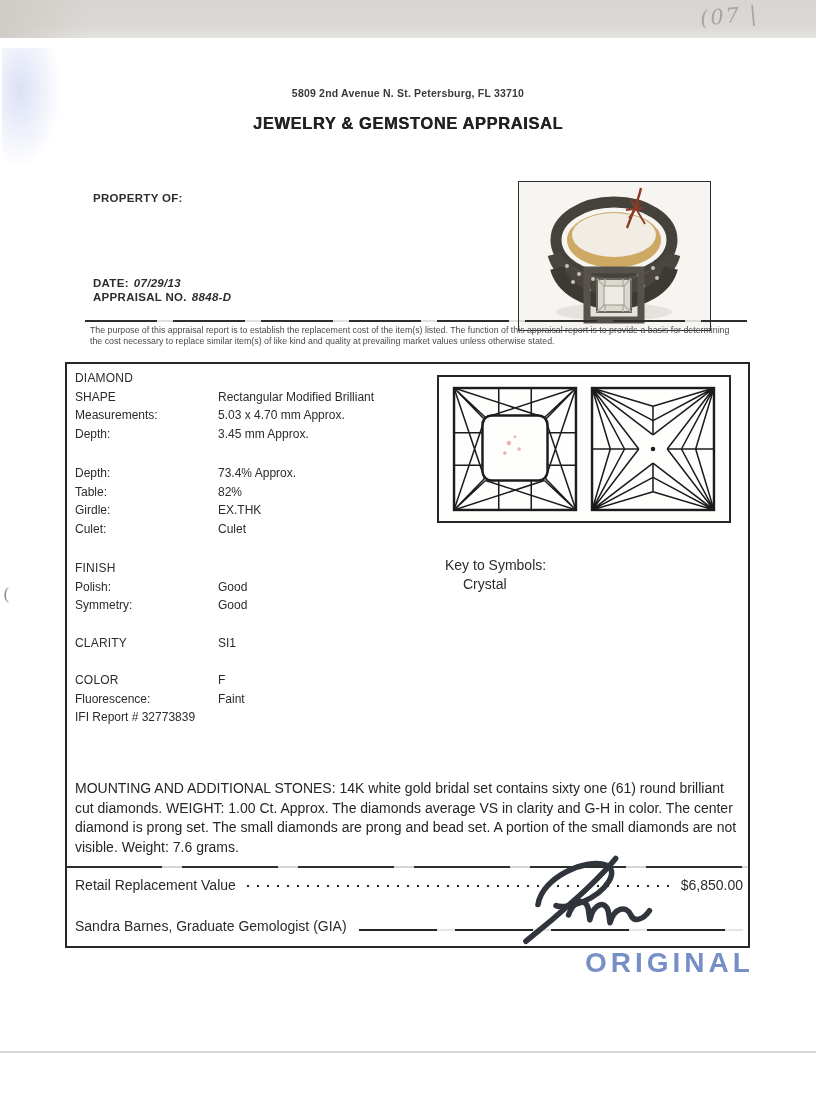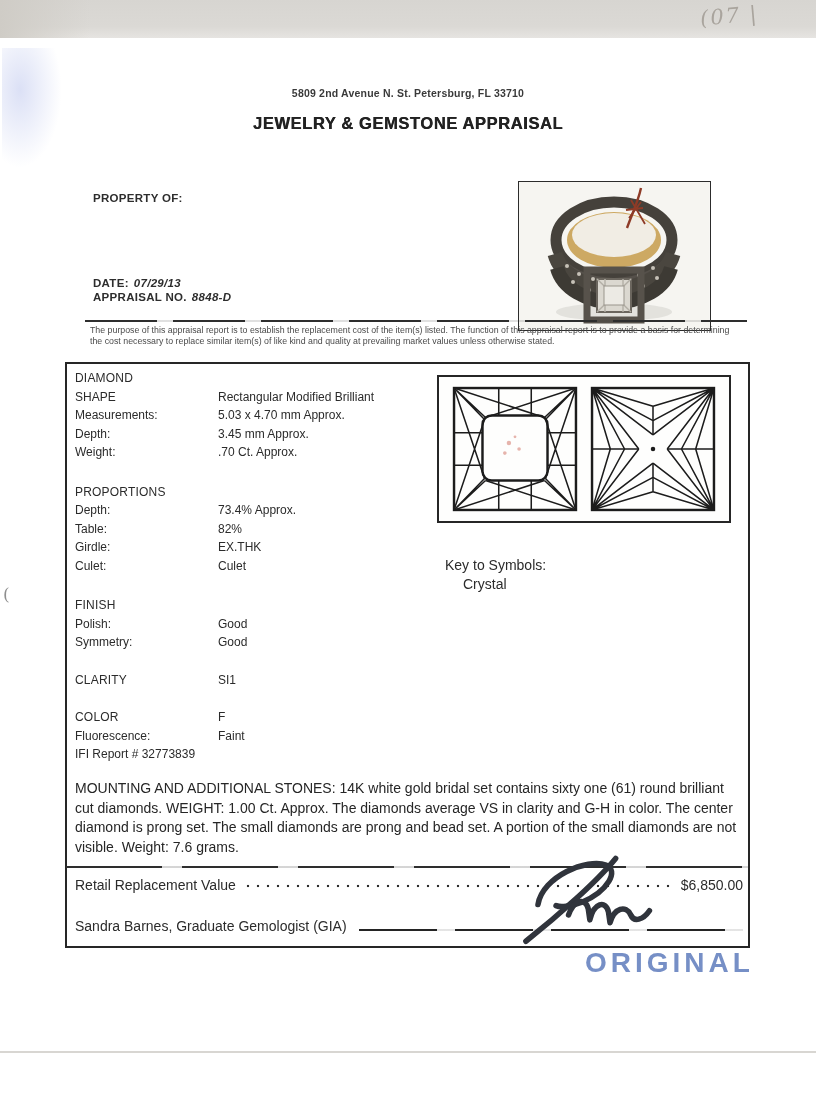--- a/index.html
+++ b/index.html
@@ -140,23 +140,21 @@
 <div class="disclaimer-rule"></div>
 <p class="disclaimer">The purpose of this appraisal report is to establish the replacement cost of the item(s) listed.  The function of this appraisal report is to provide a basis for determining the cost necessary to replace similar item(s) of like kind and quality at prevailing market values unless otherwise stated.</p>
 
 <div class="main-box"></div>
 
 <div class="spec-col">
   <div class="spec-row sec-hd">DIAMOND</div>
   <div class="spec-row"><span class="lbl">SHAPE</span><span class="val">Rectangular Modified Brilliant</span></div>
   <div class="spec-row"><span class="lbl">Measurements:</span><span class="val">5.03 x 4.70 mm Approx.</span></div>
   <div class="spec-row"><span class="lbl">Depth:</span><span class="val">3.45 mm Approx.</span></div>
-  <div class="spec-row"><span class="lbl">Weight:</span><span class="val">.70 Ct. Approx.</span></div>
   <div class="gap-lg"></div>
-  <div class="spec-row sec-hd">PROPORTIONS</div>
   <div class="spec-row"><span class="lbl">Depth:</span><span class="val">73.4% Approx.</span></div>
   <div class="spec-row"><span class="lbl">Table:</span><span class="val">82%</span></div>
   <div class="spec-row"><span class="lbl">Girdle:</span><span class="val">EX.THK</span></div>
   <div class="spec-row"><span class="lbl">Culet:</span><span class="val">Culet</span></div>
   <div class="gap-lg"></div>
   <div class="spec-row sec-hd">FINISH</div>
   <div class="spec-row"><span class="lbl">Polish:</span><span class="val">Good</span></div>
   <div class="spec-row"><span class="lbl">Symmetry:</span><span class="val">Good</span></div>
   <div class="gap-md"></div>
   <div class="spec-row"><span class="lbl sec-hd">CLARITY</span><span class="val">SI1</span></div>

